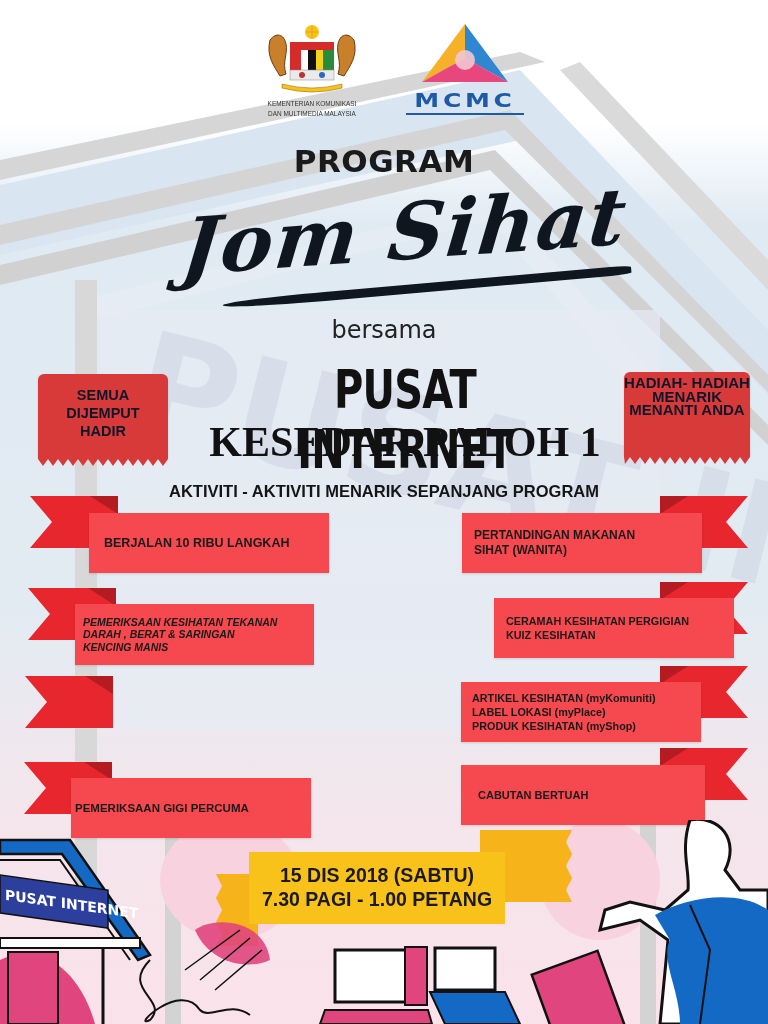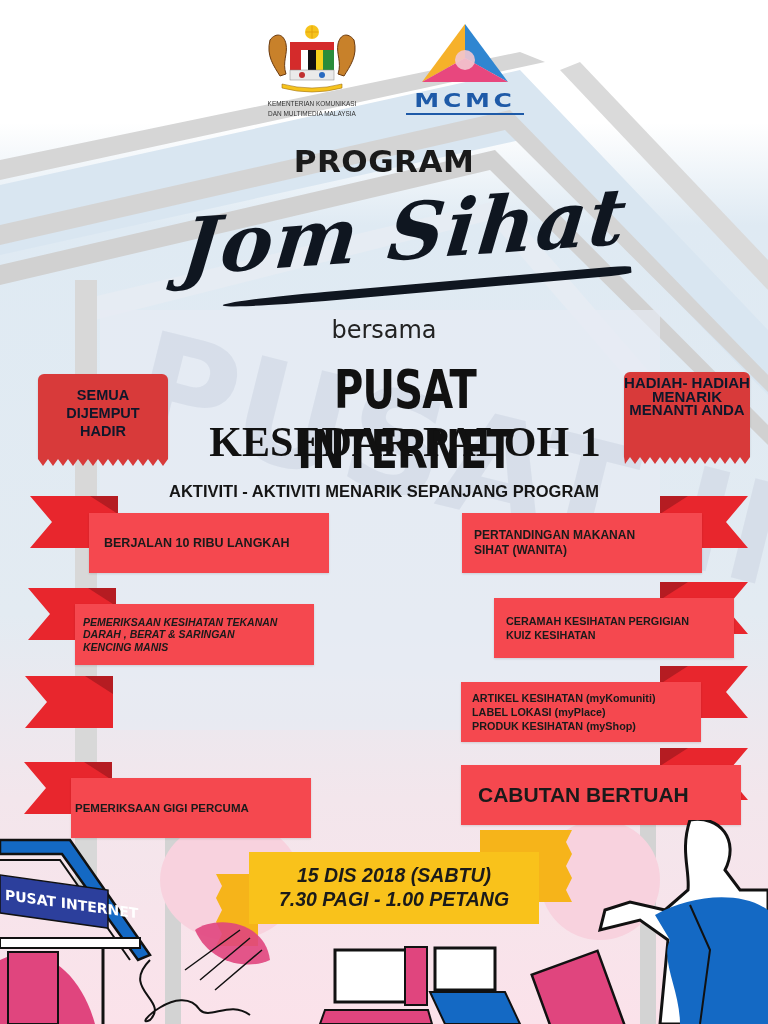--- a/index.html
+++ b/index.html
@@ -74,23 +74,23 @@
   .banner {
     position: absolute; background: #f5484f; color: #1a1a1a;
     font-family: "Liberation Sans", sans-serif; font-weight: bold;
     display: flex; align-items: center; box-sizing: border-box;
     box-shadow: 0 1px 2px rgba(0,0,0,0.12);
   }
   .banner span { display: block; white-space: pre-line; }
 
   
   .date-box {
-    left: 249px; top: 852px; width: 290px; height: 72px; background: #f9c21b;
+    left: 249px; top: 852px; width: 256px; height: 72px; background: #f9c21b;
     text-align: center; font-family: "Liberation Sans", sans-serif; font-weight: bold;
-    font-size: 19.5px; line-height: 24px; color: #1a1a1a; padding-top: 11px; box-sizing: border-box; font-style: italic;
+    font-size: 19.5px; line-height: 24px; color: #1a1a1a; padding-top: 11px; box-sizing: border-box;
   }
   .sign-text {
     font-family: "DejaVu Sans", sans-serif; font-weight: bold; font-size: 14px; fill: #fff;
   }
 </style>
 </head>
 <body>
 
 <svg class="bg" width="768" height="1024" viewBox="0 0 768 1024">
   <defs>
@@ -241,21 +241,21 @@
   <div class="banner" style="left:461px;top:682px;width:240px;height:60px;padding-left:11px;font-size:10.8px;line-height:14px;">
     <span>ARTIKEL KESIHATAN (myKomuniti)
 LABEL LOKASI (myPlace)
 PRODUK KESIHATAN (myShop)</span>
   </div>
 
   <svg class="flag" style="left:660px;top:748px" width="90" height="52">
       <polygon points="0,0 88,0 66,26 88,52 0,52" fill="#e8262d"></polygon>
       <polygon points="0,0 28,0 0,18" fill="#b51c22"></polygon>
     </svg>
-  <div class="banner" style="left:461px;top:765px;width:280px;height:60px;padding-left:17px;font-size:21px;">
+  <div class="banner" style="left:461px;top:765px;width:244px;height:60px;padding-left:17px;font-size:11px;">
     <span>CABUTAN BERTUAH</span>
   </div>
 </div>
 
 <svg class="layer" style="left:0;top:820px" width="768" height="204" viewBox="0 0 768 204">
 
   <polygon points="480,10 572,10 566,22 572,34 566,46 572,58 566,70 572,82 480,82" fill="#f6b41a"></polygon>
   <polygon points="216,54 258,54 258,126 216,126 222,114 216,102 222,90 216,78 222,66" fill="#f6b41a"></polygon>
 
   <g>

